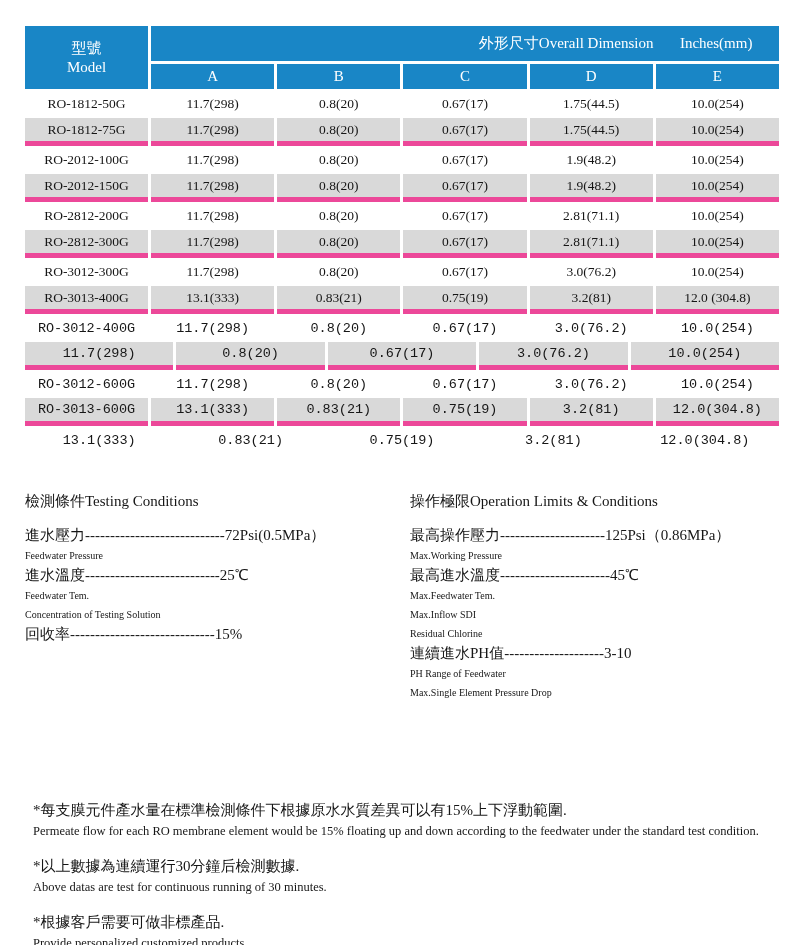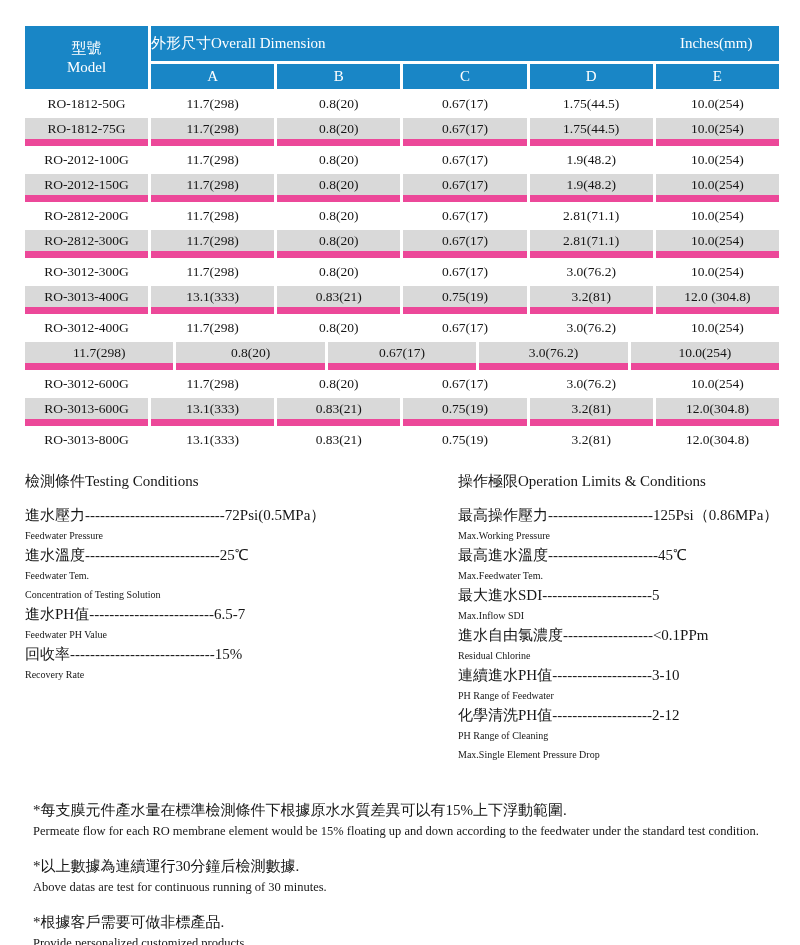--- a/index.html
+++ b/index.html
@@ -11,34 +11,34 @@
   
   .dim-table { position:absolute; left:25px; top:26px; width:754px; }
   .thead { display:flex; }
   .model-head {
     width:123px; flex:none; background:var(--blue); color:#fff;
     display:flex; flex-direction:column; align-items:center; justify-content:center;
     height:63px; margin-right:3px; font-size:15px; line-height:19px;
   }
   .head-right { flex:1; display:flex; flex-direction:column; }
   .dim-row { display:flex; background:var(--blue); color:#fff; height:35px; align-items:center; margin-bottom:3px; font-size:15px; }
-  .dim-title { flex:4; text-align:left; }
+  .dim-title { flex:4; text-align:right; }
   .units-cell { flex:1; text-align:center; }
   .cols-row { display:flex; height:25px; gap:3px; }
   .col-cell { flex:1; background:var(--blue); color:#fff; display:flex; align-items:center; justify-content:center; font-size:15px; }
 
   .tbody { margin-top:1px; }
   .trow { display:flex; height:28px; gap:3px; }
   .trow .cell { display:flex; align-items:center; justify-content:center; font-size:13.5px; flex:1; }
   .trow .cell.model { width:123px; flex:none; }
-  .trow.alt .cell { background:#d9d9d9; border-bottom:7px solid #ec4899; }
-  .trow.sans { font-family:Liberation Serif, serif; font-size:13px; }
+  .trow.alt .cell { background:#d9d9d9; border-bottom:5px solid #ec4899; }
+  .trow.sans { font-family:Liberation Mono, monospace; font-size:13px; }
 
   
-  .conditions { position:absolute; left:25px; top:472px; width:760px; display:flex;gap:48px; }
+  .conditions { position:absolute; left:25px; top:492px; width:760px; display:flex; }
   .cond-col { width:385px; flex:none; }
   .cond-col.right { flex:1; }
   .cond-heading { font-size:15px; font-weight:normal; margin:0 0 14px 0; }
   .cond-zh { font-size:15px; line-height:21px; white-space:nowrap; }
   .cond-en { font-size:10px; line-height:19px; white-space:nowrap; }
 
   
   .footnotes { position:absolute; left:25px; top:798px; width:775px; }
   .footnote { margin-bottom:13px;margin-left:8px; }
   .fn-zh { font-size:15px; line-height:24px; white-space:nowrap; }
@@ -162,21 +162,20 @@
       </div>
       <div class="trow alt sans">
         <div class="cell model">RO-3013-600G</div>
         <div class="cell">13.1(333)</div>
         <div class="cell">0.83(21)</div>
         <div class="cell">0.75(19)</div>
         <div class="cell">3.2(81)</div>
         <div class="cell">12.0(304.8)</div>
       </div>
       <div class="trow sans">
-        <div class="cell model">RO-3013-800G</div>
         <div class="cell">13.1(333)</div>
         <div class="cell">0.83(21)</div>
         <div class="cell">0.75(19)</div>
         <div class="cell">3.2(81)</div>
         <div class="cell">12.0(304.8)</div>
       </div>
     </div>
   </div>
 
   <div class="conditions">
@@ -188,54 +187,43 @@
         <div class="cond-en">Feedwater Pressure</div>
       </div>
       <div class="cond-item">
         <div class="cond-zh">進水溫度---------------------------25℃</div>
         <div class="cond-en">Feedwater Tem.</div>
       </div>
       <div class="cond-item">
         <div class="cond-en">Concentration of Testing Solution</div>
       </div>
       <div class="cond-item">
-        <div class="cond-zh">進水PH值-------------------------6.5-7</div>
-        <div class="cond-en">Feedwater PH Value</div>
-      </div>
-      <div class="cond-item">
         <div class="cond-zh">回收率-----------------------------15%</div>
-        <div class="cond-en">Recovery Rate</div>
       </div>
     </section>
 
     <section class="cond-col right">
       <h3 class="cond-heading">操作極限Operation Limits &amp; Conditions</h3>
       <div class="cond-item">
         <div class="cond-zh">最高操作壓力---------------------125Psi（0.86MPa）</div>
         <div class="cond-en">Max.Working Pressure</div>
       </div>
       <div class="cond-item">
         <div class="cond-zh">最高進水溫度----------------------45℃</div>
         <div class="cond-en">Max.Feedwater Tem.</div>
       </div>
       <div class="cond-item">
-        <div class="cond-zh">最大進水SDI----------------------5</div>
         <div class="cond-en">Max.Inflow SDI</div>
       </div>
       <div class="cond-item">
-        <div class="cond-zh">進水自由氯濃度------------------&lt;0.1PPm</div>
         <div class="cond-en">Residual Chlorine</div>
       </div>
       <div class="cond-item">
         <div class="cond-zh">連續進水PH值--------------------3-10</div>
         <div class="cond-en">PH Range of Feedwater</div>
-      </div>
-      <div class="cond-item">
-        <div class="cond-zh">化學清洗PH值--------------------2-12</div>
-        <div class="cond-en">PH Range of Cleaning</div>
       </div>
       <div class="cond-item">
         <div class="cond-en">Max.Single Element Pressure Drop</div>
       </div>
     </section>
 
   </div>
 
   <div class="footnotes">
     <div class="footnote">

